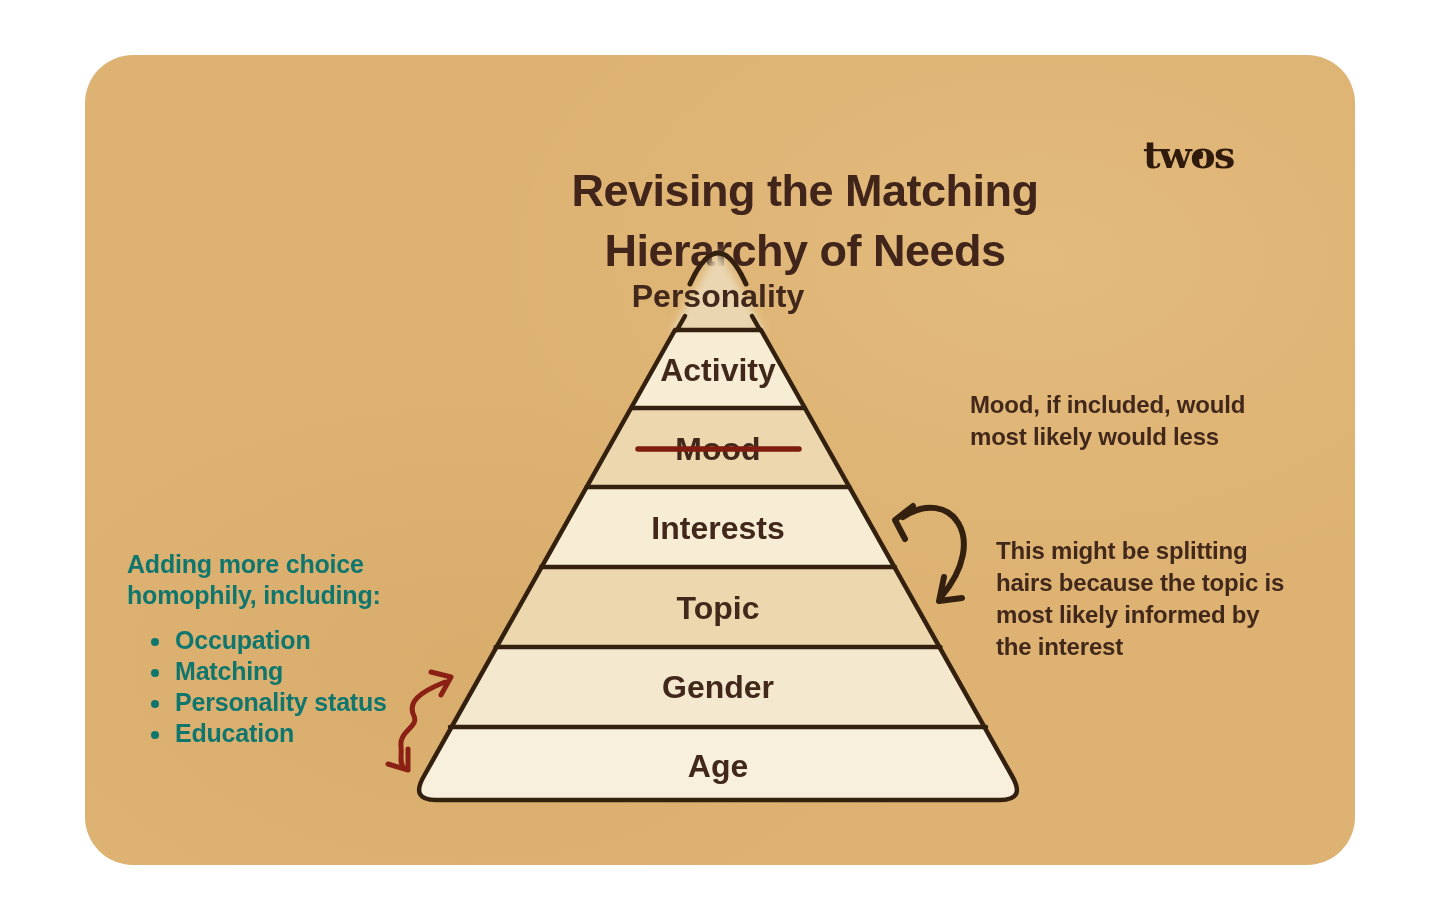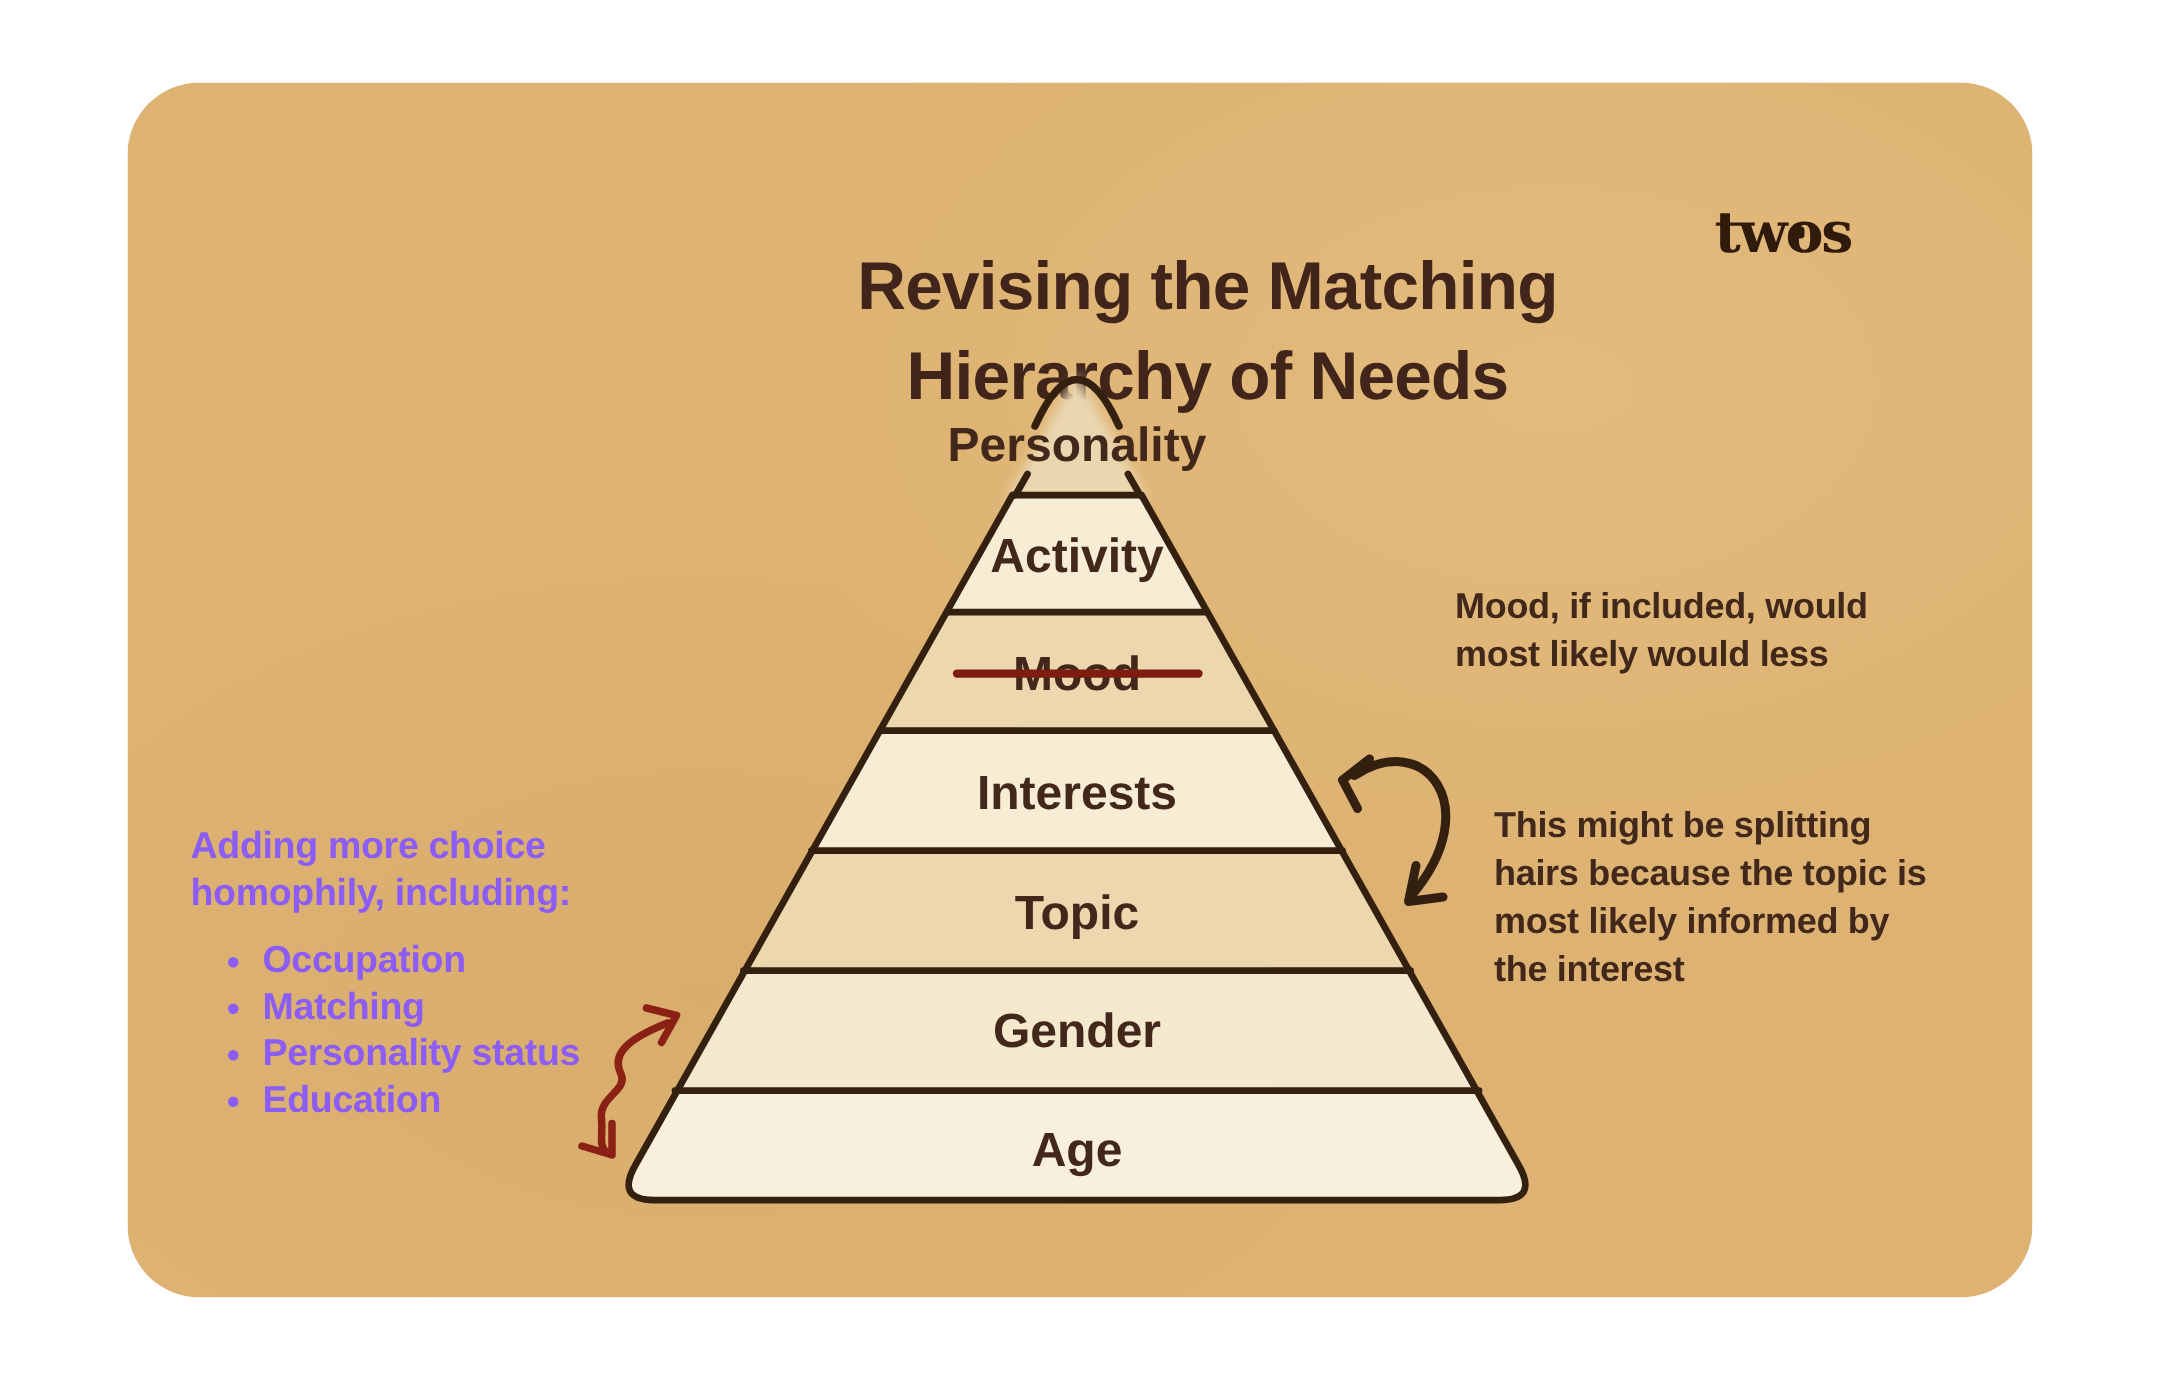--- a/index.html
+++ b/index.html
@@ -39,21 +39,21 @@
     font-size:32px;fill:#41281a;text-anchor:middle;
   }
   .note{
     position:absolute;font-weight:bold;color:#41281a;
     font-size:24px;line-height:32px;letter-spacing:-0.2px;
   }
   .note-right-top{left:952px;top:389px;margin-left:18px;}
   .note-right-bottom{left:996px;top:535px;}
   .note-left{
     position:absolute;left:127px;top:549px;
-    font-weight:bold;color:#8b5cf6;font-size:25px;line-height:31px;
+    font-weight:bold;color:#0f766e;font-size:25px;line-height:31px;
     letter-spacing:-0.2px;
   }
   .note-left ul{margin:14px 0 0 0;padding-left:46px;}
   .note-left li{margin:0;padding-left:2px;}
 </style>
 </head>
 <body>
 
 <div class="stage">
   <div class="card">

